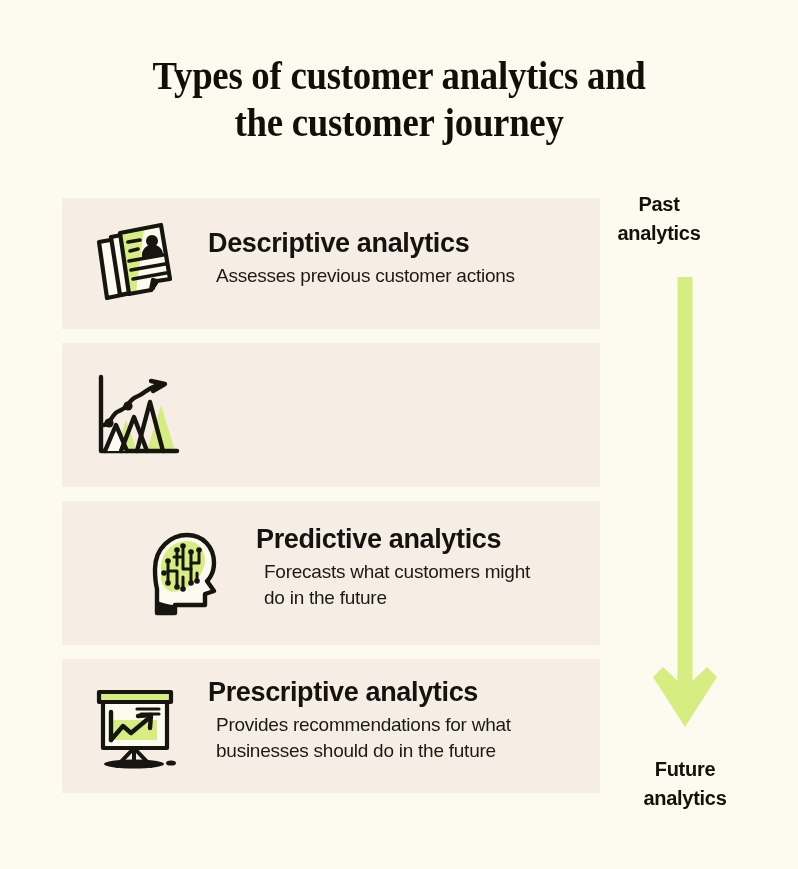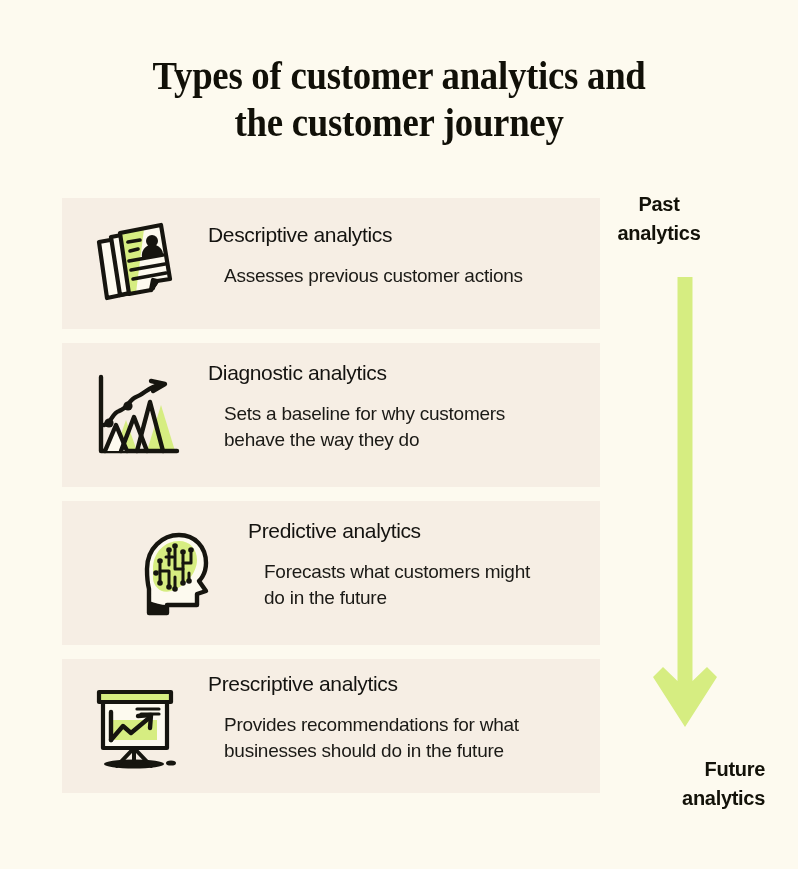--- a/index.html
+++ b/index.html
@@ -61,34 +61,34 @@
     width: 146px;
     min-width: 146px;
     display: flex;
     align-items: center;
     justify-content: center;
   }
   .text-wrap {
     padding-right: 14px;
   }
   .card-heading {
-    font-size: 21px;
-    font-weight: normal;
+    font-size: 27px;
+    font-weight: bold;
     color: #141310;
     letter-spacing: -0.35px;
     margin: 0 0 7px 0;
     line-height: 24px;
   }
   .card-body {
     font-size: 19px;
     font-weight: normal;
     color: #1b1a16;
     letter-spacing: -0.25px;
     line-height: 26px;
-    margin: 16px;
+    margin: 8px;
   }
 
   
   .timeline {
     position: absolute;
     left: 579px;
     top: 190px;
     width: 160px;
     text-align: center;
   }
@@ -106,21 +106,21 @@
     left: 605px;
     top: 277px;
     width: 160px;
     height: 452px;
   }
   .tl-bottom {
     position: absolute;
     left: 605px;
     top: 755px;
     width: 160px;
-    text-align: right;
+    text-align: center;
   }
 </style>
 </head>
 <body>
 
 <div class="page">
 
   <div class="title">
     <div>Types of customer analytics and</div>
     <div>the customer journey</div>
@@ -175,27 +175,20 @@
           </g>
           <g fill="none" stroke="#16150f" stroke-width="4.4" stroke-linecap="round" stroke-linejoin="round">
             <path d="M17 58 C24 57 25 46 32 44 C40 42 42 33 49 30 C57 27 62 20 72 18"></path>
             <path d="M64 14 L78 17 L66 24"></path>
           </g>
           <g fill="#16150f" stroke="none">
             <circle cx="22" cy="56" r="4.6"></circle>
             <circle cx="41" cy="39" r="4.6"></circle>
           </g>
         </svg>
-      </div>
-      <div class="text-wrap">
-        <p class="card-heading">Diagnostic analytics</p>
-        <p class="card-body">
-          <span>Sets a baseline for why customers</span><br>
-          <span>behave the way they do</span>
-        </p>
       </div>
     </div>
 
     <div class="card card-3">
       <div class="icon-wrap">
         <svg width="96" height="96" viewBox="0 0 96 96">
           <path d="M20 44 C20 23 36 10 52 10 C68 10 79 22 79 38 C79 50 72 56 72 56 L79 66 L70 69 L70 80 L40 80 L40 88 L22 88 L22 64 C22 64 20 56 20 44 Z" fill="#fdfaef" stroke="#16150f" stroke-width="4.4" stroke-linejoin="round"></path>
           <path d="M26 44 C26 27 38 16 52 16 C63 16 70 24 70 35 C70 48 58 62 44 66 C34 69 27 62 26 54 Z" fill="#d6ed81" stroke="none"></path>
           <path d="M40 80 L40 88 L22 88 L22 76 C28 78 34 80 40 80 Z" fill="#16150f" stroke="none"></path>
           <g fill="none" stroke="#16150f" stroke-width="3" stroke-linecap="round" stroke-linejoin="round">

